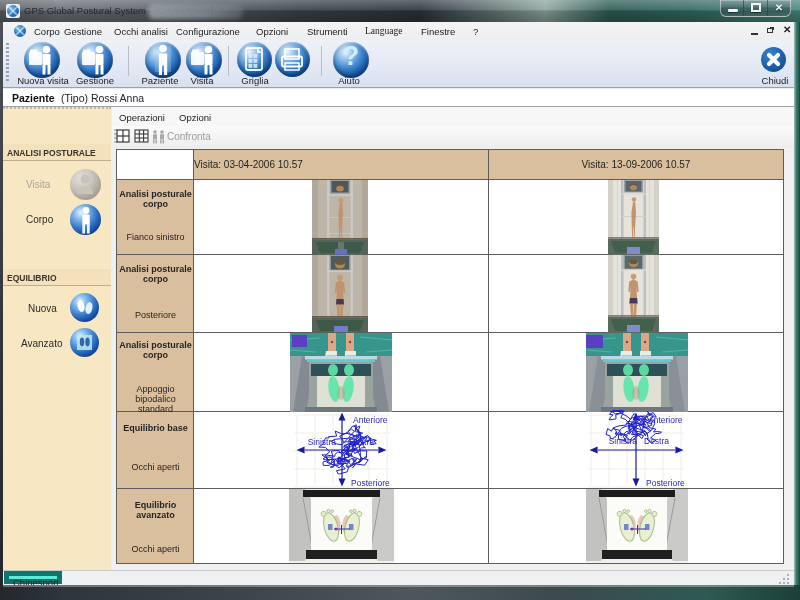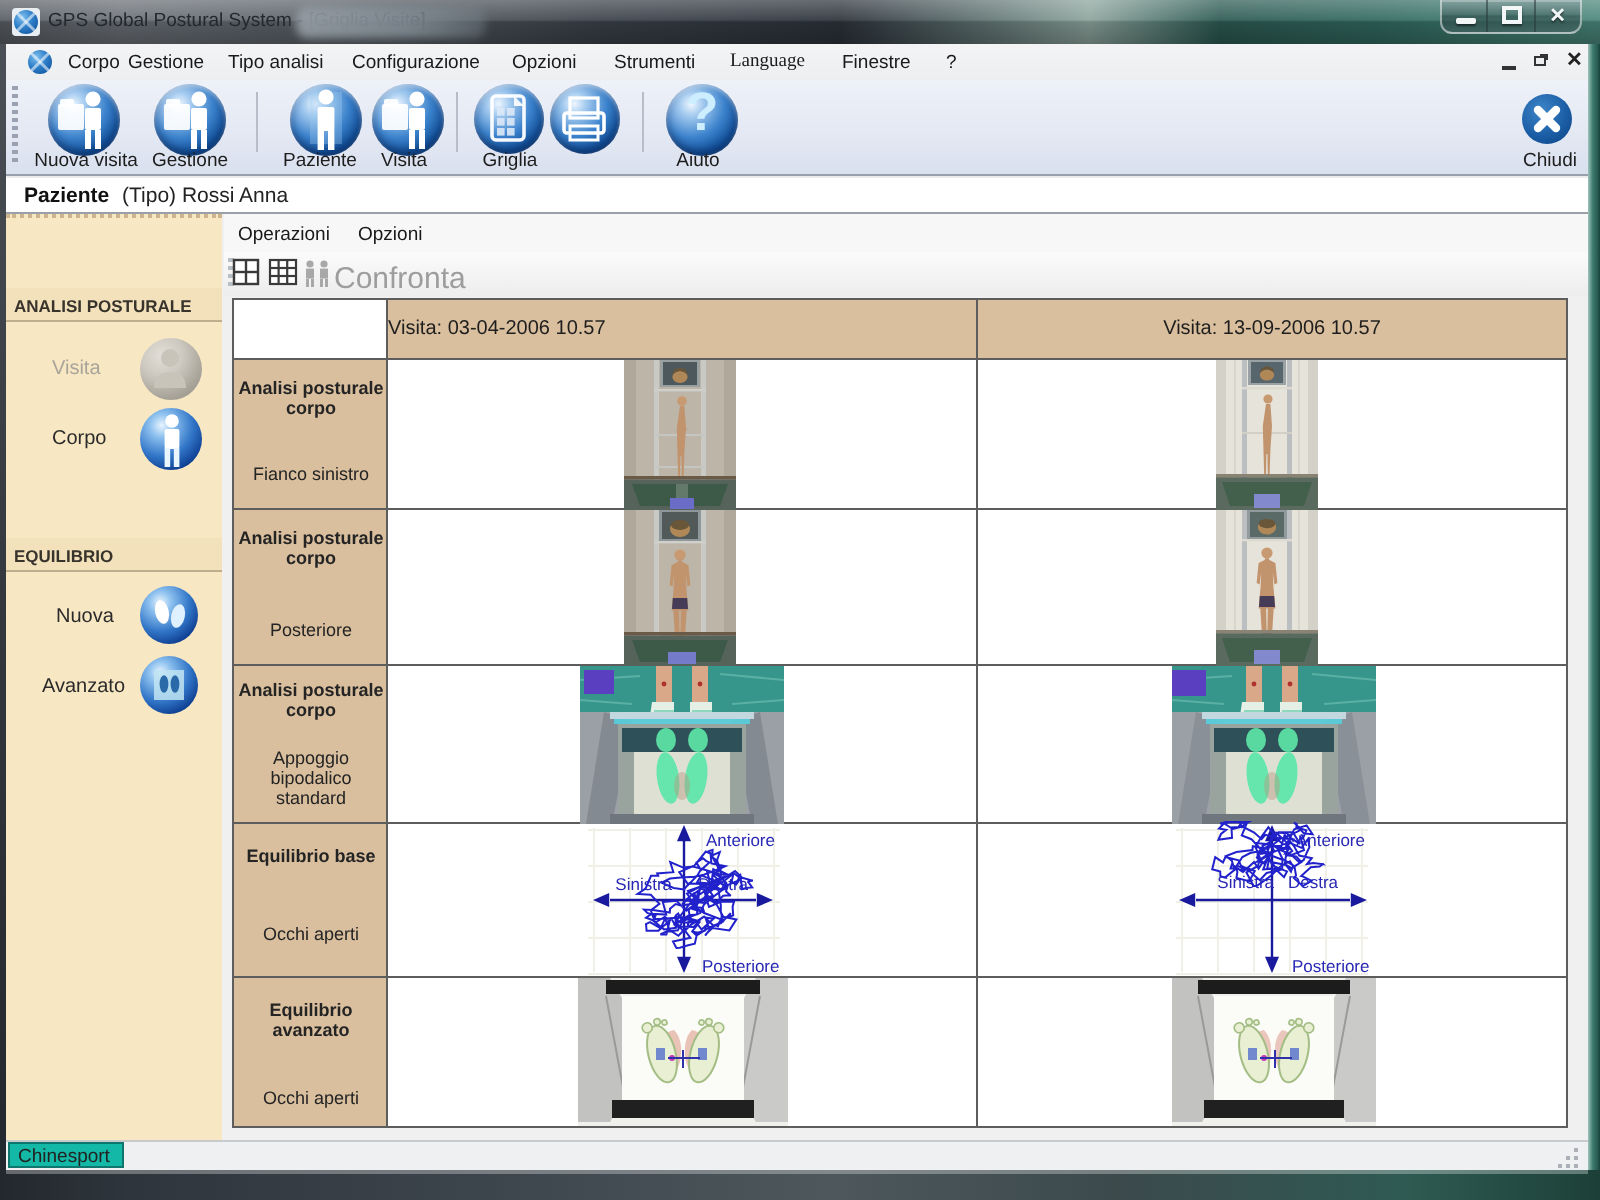--- a/index.html
+++ b/index.html
@@ -76,21 +76,21 @@
       <div class="glyph-max"></div>
     </div>
   <div class="wb">
       <div class="glyph-x">✕</div>
     </div>
 </div>
 <div class="abs" id="menubar"></div>
 <div class="abs" id="mdiicon"></div>
 <span class="mi" style="left:34px;">Corpo</span>
 <span class="mi" style="left:64px;">Gestione</span>
-<span class="mi" style="left:114px;">Tipo analisi</span>
+<span class="mi" style="left:114px;">Occhi analisi</span>
 <span class="mi" style="left:176px;">Configurazione</span>
 <span class="mi" style="left:256px;">Opzioni</span>
 <span class="mi" style="left:307px;text-align:right;">Strumenti</span>
 <span class="mi" style="left:365px;font-family:Liberation Serif, serif;">Language</span>
 <span class="mi" style="left:421px;">Finestre</span>
 <span class="mi" style="left:473px;">?</span>
 <div class="abs" id="mdibtns">
     <div class="m1"></div>
     <div class="m2"></div>
     <div class="m3">✕</div>
@@ -227,21 +227,21 @@
     <circle cx="39" cy="4" r="1.8"></circle>
       <rect x="37" y="6.3" width="4" height="5"></rect>
       <rect x="37" y="11.5" width="1.5" height="4"></rect>
       <rect x="39.5" y="11.5" width="1.5" height="4"></rect>
     <circle cx="46" cy="4" r="1.8"></circle>
       <rect x="44" y="6.3" width="4" height="5"></rect>
       <rect x="44" y="11.5" width="1.5" height="4"></rect>
       <rect x="46.5" y="11.5" width="1.5" height="4"></rect>
   </g>
 </svg>
-<span class="abs" style="left:167px; top:131px; font-size:15px; color:#9d9d9d;">Confronta</span>
+<span class="abs" style="left:167px; top:131px; font-size:10px; color:#9d9d9d;">Confronta</span>
 <div class="abs" id="tablegrid" style="left:116px; top:149px; width:668px; height:415px; background:#5d5d5d;"></div>
 <div class="abs" style="left:117px; top:150px; width:76px; height:29px; background:#fff;"></div>
 <div class="abs" style="left:194px; top:150px; width:294px; height:29px; background:#d9bf9e; color:#1e1e1e; font-size:10px; text-align:left; line-height:30px;">Visita: 03-04-2006 10.57</div>
 <div class="abs" style="left:489px; top:150px; width:294px; height:29px; background:#d9bf9e; color:#1e1e1e; font-size:10px; text-align:center; line-height:30px;">Visita: 13-09-2006 10.57</div>
 <div class="abs" style="left:117px; top:180px; width:76px; height:74px; background:#d9bf9e;"></div>
 <div class="abs" style="left:117px; top:255px; width:76px; height:77px; background:#d9bf9e;"></div>
 <div class="abs" style="left:117px; top:333px; width:76px; height:78px; background:#d9bf9e;"></div>
 <div class="abs" style="left:117px; top:412px; width:76px; height:76px; background:#d9bf9e;"></div>
 <div class="abs" style="left:117px; top:489px; width:76px; height:74px; background:#d9bf9e;"></div>
 <div class="abs" style="left:194px; top:180px; width:294px; height:74px; background:#fff;"></div>
@@ -252,27 +252,27 @@
 <div class="abs" style="left:489px; top:333px; width:294px; height:78px; background:#fff;"></div>
 <div class="abs" style="left:194px; top:412px; width:294px; height:76px; background:#fff;"></div>
 <div class="abs" style="left:489px; top:412px; width:294px; height:76px; background:#fff;"></div>
 <div class="abs" style="left:194px; top:489px; width:294px; height:74px; background:#fff;"></div>
 <div class="abs" style="left:489px; top:489px; width:294px; height:74px; background:#fff;"></div>
 <div class="abs lb" style="left:117px; top:189px;"><b>Analisi posturale<br>corpo</b></div>
 <div class="abs lb" style="left:117px; top:232px;">Fianco sinistro</div>
 <div class="abs lb" style="left:117px; top:264px;"><b>Analisi posturale<br>corpo</b></div>
 <div class="abs lb" style="left:117px; top:310px;">Posteriore</div>
 <div class="abs lb" style="left:117px; top:340px;"><b>Analisi posturale<br>corpo</b></div>
-<div class="abs lb" style="left:117px; top:374px;">Appoggio<br>bipodalico<br>standard</div>
+<div class="abs lb" style="left:117px; top:384px;">Appoggio<br>bipodalico<br>standard</div>
 <div class="abs lb" style="left:117px; top:423px;"><b>Equilibrio base</b></div>
 <div class="abs lb" style="left:117px; top:462px;">Occhi aperti</div>
 <div class="abs lb" style="left:117px; top:500px;"><b>Equilibrio<br>avanzato</b></div>
 <div class="abs lb" style="left:117px; top:544px;">Occhi aperti</div>
 <div class="abs" style="left:3px; top:570px; width:791px; height:15px; background:#eef0f2; border-top:1px solid #c8cacc;"></div>
-<div class="abs" style="left:4px; top:571px; width:58px; height:13px; background:#14b8a6; border:1px solid #0f766e; font-size:9.5px; color:#222; padding:1px 0 0 4px;">Chinesport</div>
+<div class="abs" style="left:4px; top:571px; width:58px; height:13px; background:#5eead4; border:5px solid #0f766e; font-size:9.5px; color:#222; padding:1px 0 0 4px;">Chinesport</div>
 <svg class="abs" style="left:778px; top:573px;" width="12" height="12" viewBox="0 0 12 12">
     <g fill="#aab0b6">
       <rect x="9" y="9" width="2" height="2"></rect>
       <rect x="9" y="5" width="2" height="2"></rect>
       <rect x="5" y="9" width="2" height="2"></rect>
       <rect x="9" y="1" width="2" height="2"></rect>
       <rect x="5" y="5" width="2" height="2"></rect>
       <rect x="1" y="9" width="2" height="2"></rect>
     </g>
   </svg>

